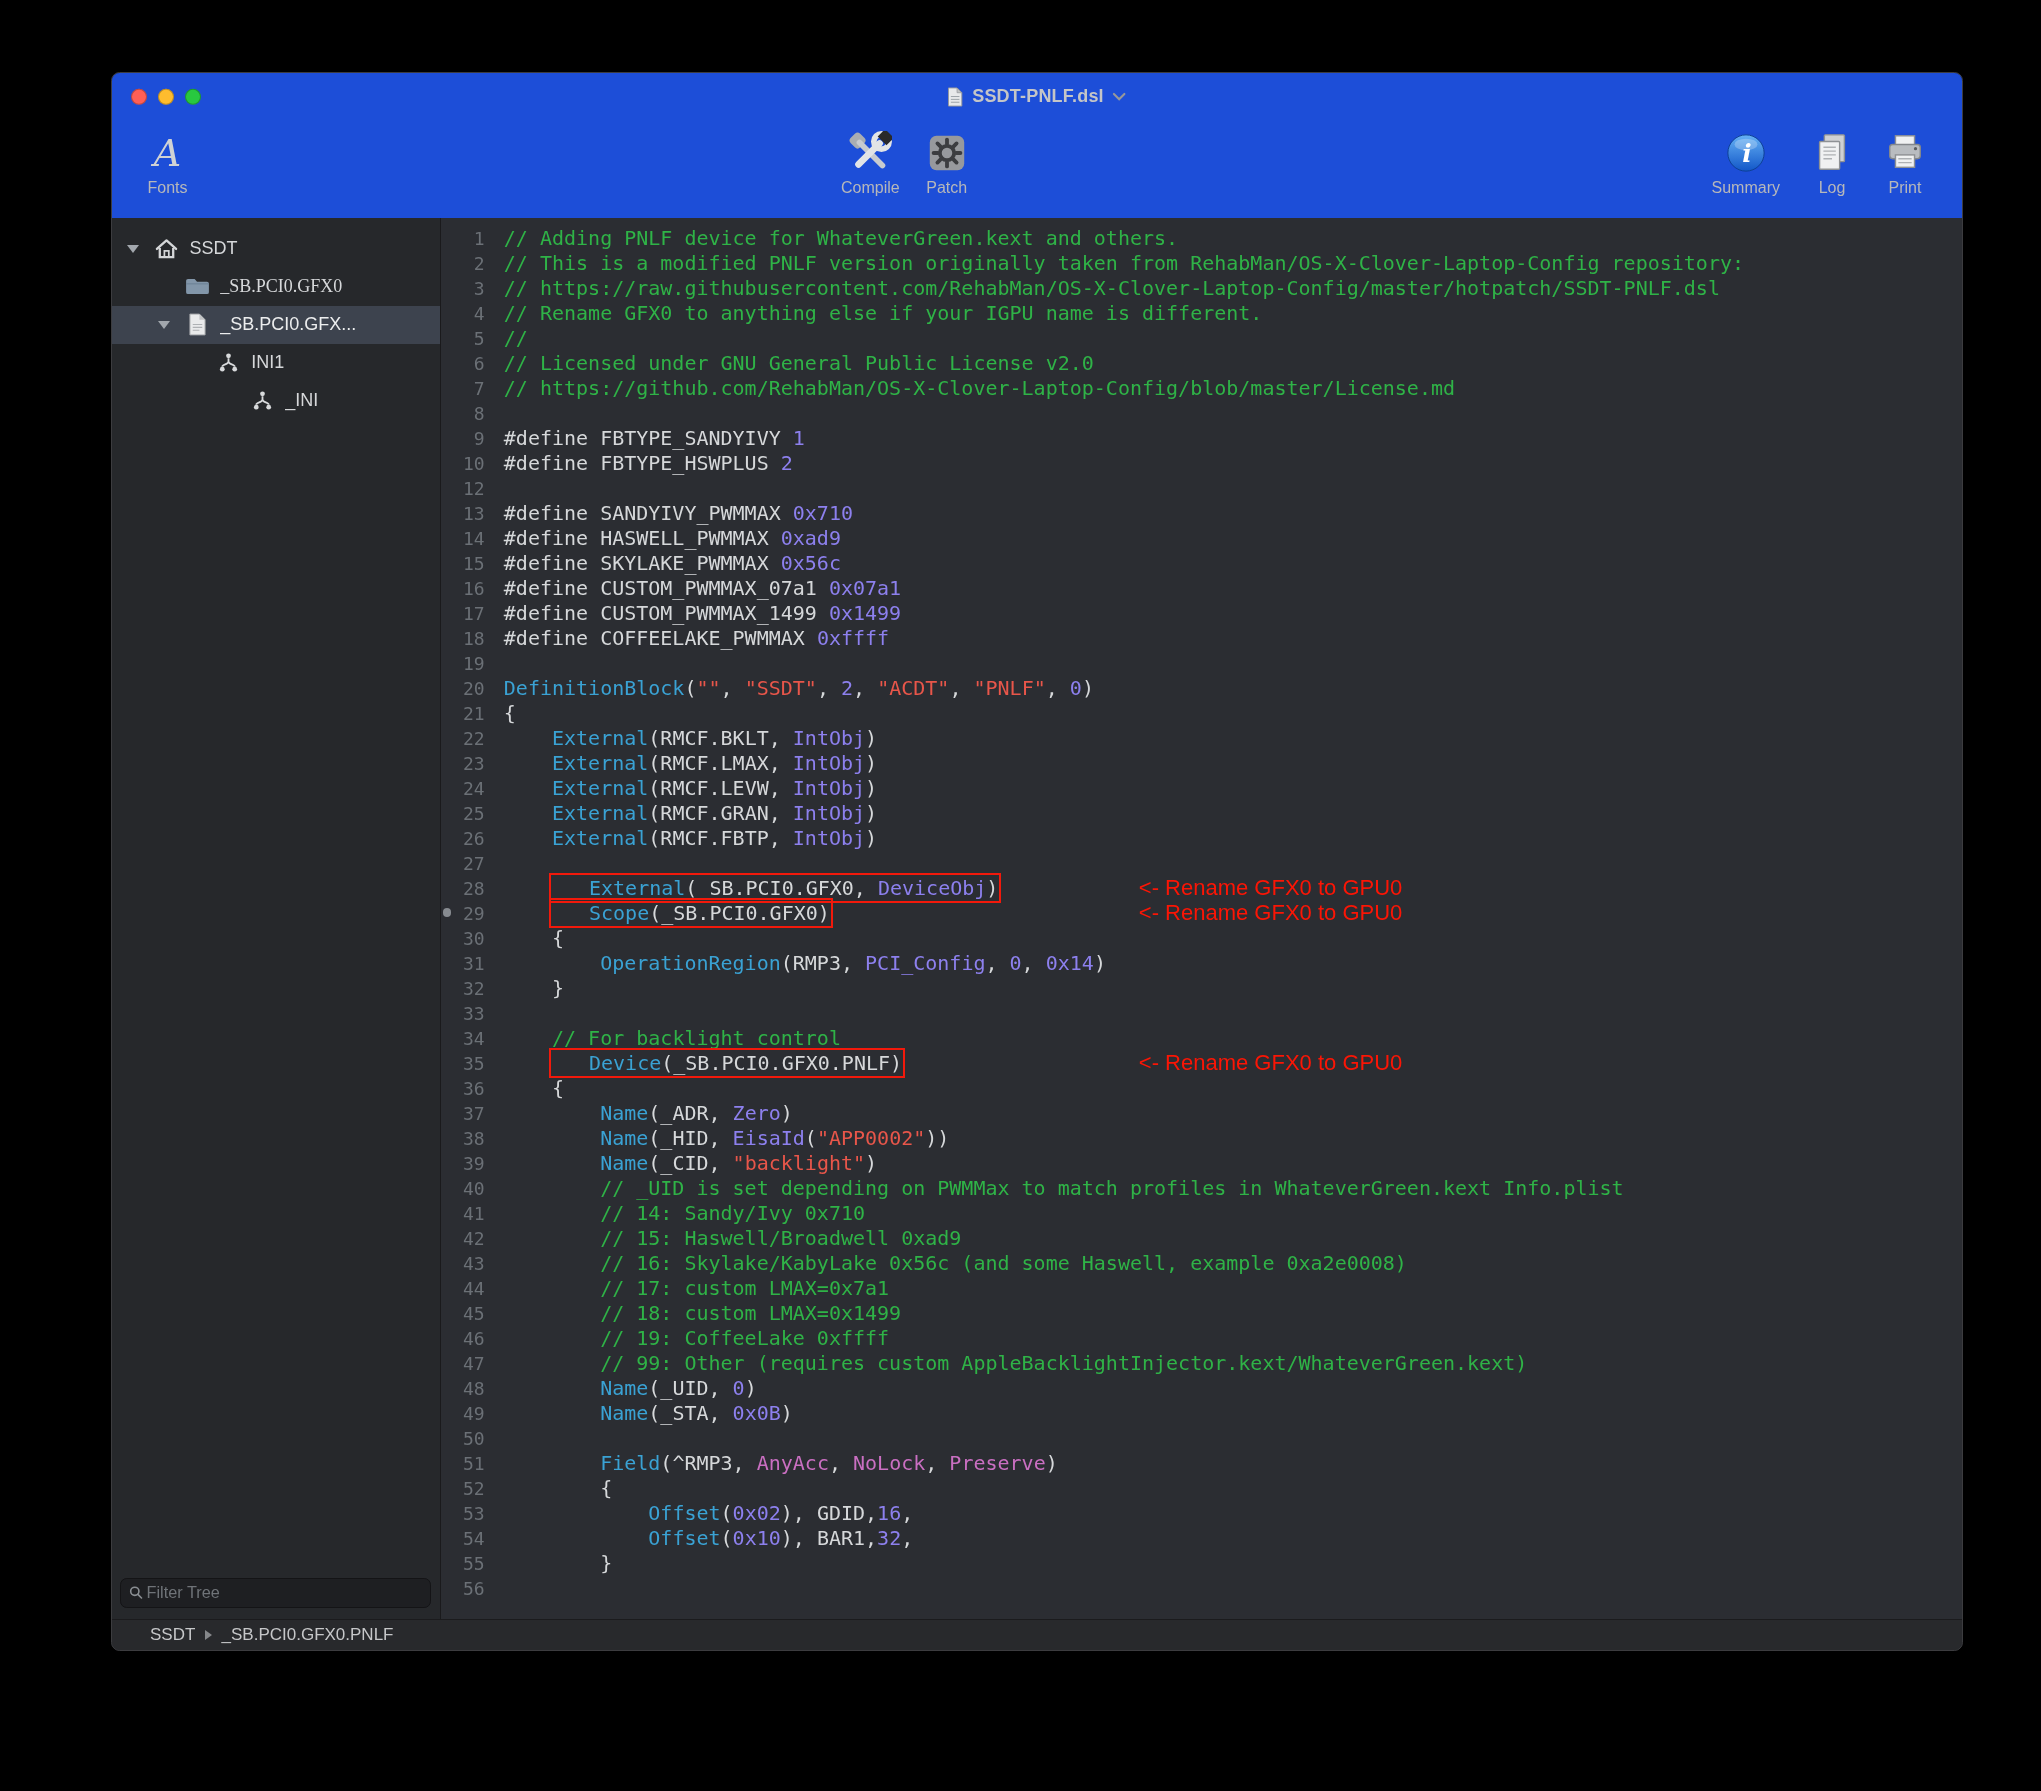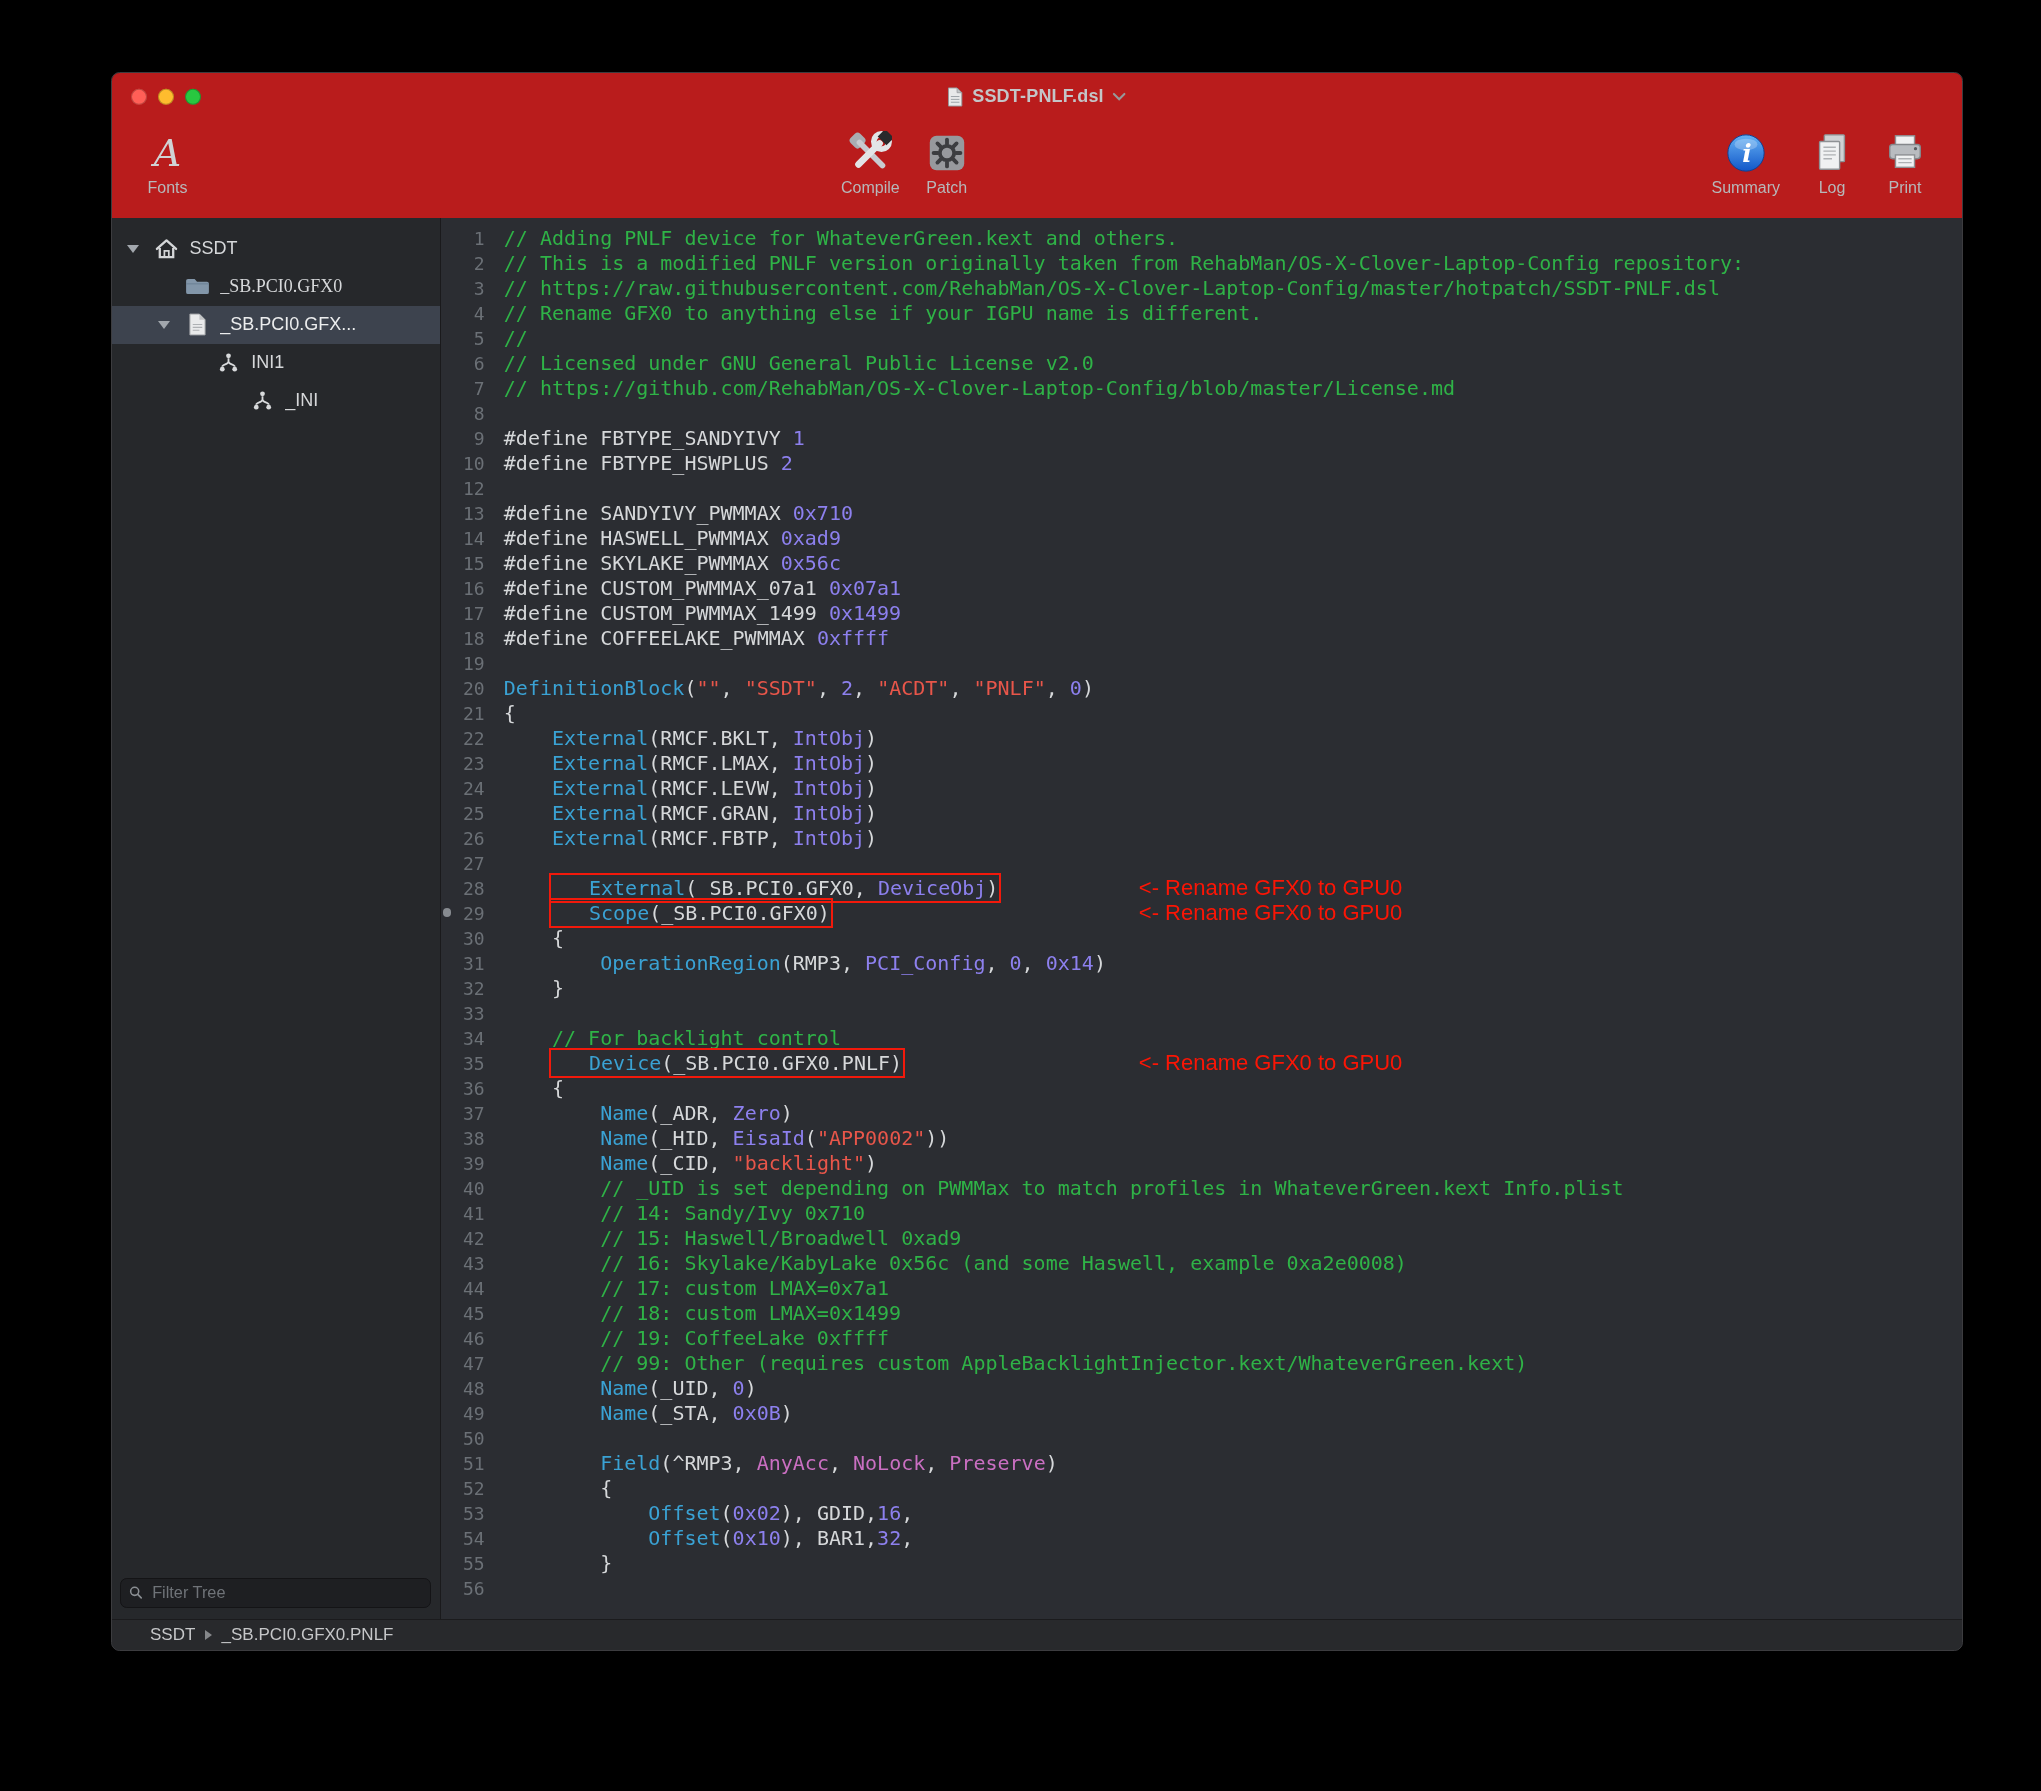--- a/index.html
+++ b/index.html
@@ -1,19 +1,19 @@
 <!DOCTYPE html>
 <html><head>
 <meta charset="utf-8">
 <style>
   html,body{margin:0;padding:0;background:#000;}
   body{width:2042px;height:1791px;position:relative;font-family:"Liberation Sans",sans-serif;-webkit-font-smoothing:antialiased;}
   .window{position:absolute;left:111px;top:72px;width:1852px;height:1579px;background:#2b2d32;border-radius:8.6px;overflow:hidden;border:1px solid #3c3c3f;box-shadow:0 29px 86px rgba(0,0,0,.8);box-sizing:border-box;}
   
-  .header{position:absolute;left:0;top:0;right:0;height:183px;background:#b91c1c;border-bottom:1px solid #1b1b1d;box-sizing:border-box;}
+  .header{position:absolute;left:0;top:0;right:0;height:183px;background:#1d4ed8;border-bottom:1px solid #1b1b1d;box-sizing:border-box;}
   .titlebar{position:relative;height:47px;display:flex;align-items:center;justify-content:center;}
   .traffic{position:absolute;left:19px;top:50%;transform:translateY(-50%);display:flex;gap:10.5px;}
   .tl{width:16.3px;height:16.3px;border-radius:50%;display:inline-block;box-shadow:inset 0 0 0 1px rgba(0,0,0,.25);}
   .tl.red{background:#ff5f57}.tl.yellow{background:#febc2e}.tl.green{background:#28c840}
   .title-wrap{display:flex;align-items:center;gap:8.6px;}
   .title{font-size:18px;font-weight:600;color:#c4c5c7;letter-spacing:0.2px;}
   
   .toolbar{position:relative;height:98px;}
   .titem{display:flex;flex-direction:column;align-items:center;gap:3.8px;padding-top:9.6px;cursor:default;}
   .tlabel{font-size:16px;color:#b7b8ba;}
@@ -24,21 +24,21 @@
   .right-group{position:absolute;right:36px;top:0;display:flex;gap:31px;}
   
   .main{position:absolute;left:0;top:145px;right:0;bottom:31px;display:flex;}
   .sidebar{width:329px;min-width:329px;background:#26282b;border-right:1px solid #1a1a1c;position:relative;padding-top:11.5px;box-sizing:border-box;}
   .trow{height:38px;display:flex;align-items:center;font-size:18px;color:#d6d8da;}
   .trow.sel{background:#3d434e;color:#ecedee;}
   .tri{width:19px;height:11.5px;margin-right:9.6px;position:relative;flex:none;}
   .tri.open::after{content:'';position:absolute;left:1.9px;top:1.9px;border-left:6.7px solid transparent;border-right:6.7px solid transparent;border-top:8.6px solid #a2a7ad;}
   .ticon{width:26px;height:25px;margin-right:9.6px;flex:none;display:flex;align-items:center;justify-content:center;}
   .tlab{white-space:nowrap;}
-  .filter{position:absolute;left:7.6px;right:8.6px;bottom:11.5px;height:30px;background:#1e1f22;border:1px solid #141416;border-radius:6.7px;display:flex;align-items:center;padding:0 8.6px;gap:7px;box-sizing:border-box;}
+  .filter{position:absolute;left:7.6px;right:8.6px;bottom:11.5px;height:30px;background:#1e1f22;border:1px solid #141416;border-radius:6.7px;display:flex;align-items:center;padding:0 8.6px;gap:1px;box-sizing:border-box;}
   .filter input{background:transparent;border:none;outline:none;color:#c8c9cb;font-size:16.3px;font-family:"Liberation Sans",sans-serif;width:100%;}
   .filter input::placeholder{color:#6f7378;}
   
   .editor{flex:1;background:#2b2d32;position:relative;overflow:hidden;}
   .code{font-family:"DejaVu Sans Mono",monospace;font-size:20px;line-height:25px;padding-top:7.6px;}
   .line{display:flex;height:25px;}
   .ln{width:59px;min-width:59px;box-sizing:border-box;padding-right:15.3px;text-align:right;color:#6b7076;font-size:18px;}
   .lc{white-space:pre;position:relative;margin-left:3.8px;color:#d6d8da;}
   .tk-p{color:#d6d8da}
   .tk-c{color:#2fb347}

